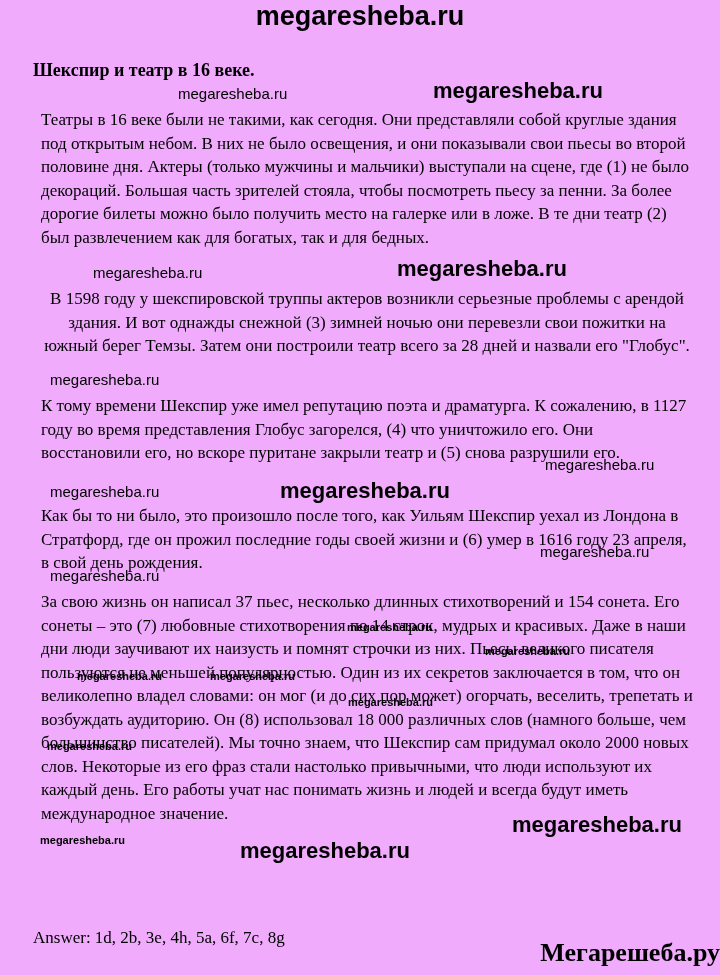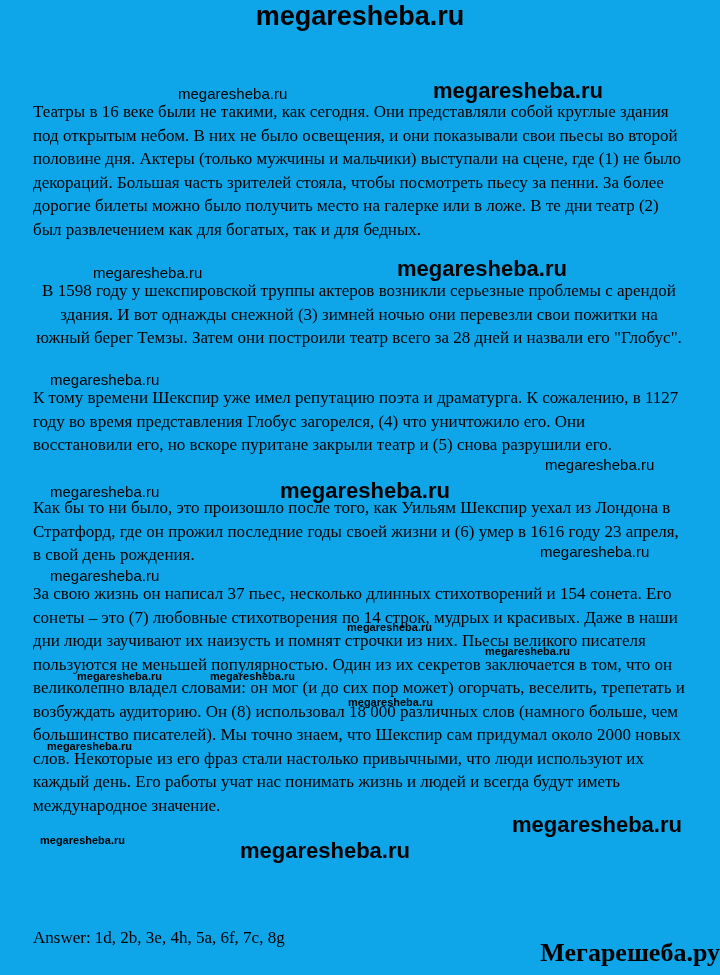--- a/index.html
+++ b/index.html
@@ -1,20 +1,20 @@
 <!DOCTYPE html>
 <html><head>
 <meta charset="utf-8">
 <style>
   html, body { margin: 0; padding: 0; background: #ffffff; }
   .page {
     position: relative;
     width: 720px;
     height: 975px;
-    background: #0ea5e9;
+    background: #f0abfc;
     overflow: hidden;
     color: #000;
   }
   .site-header {
     position: absolute;
     top: 1px; left: 0; width: 720px;
     text-align: center;
     font-family: "Liberation Sans", sans-serif;
     font-weight: bold;
     font-size: 27px;
@@ -25,21 +25,21 @@
     top: 60px; left: 33px;
     margin: 0;
     font-family: "Liberation Serif", serif;
     font-weight: bold;
     font-size: 18px;
   }
   .para {
     position: absolute;
     left: 33px;
     width: 652px;
-    margin: 0;
+    margin: 8px;
     font-family: "Liberation Serif", serif;
     font-size: 17px;
     line-height: 23.5px;
     text-align: left;
   }
   .answer-line {
     position: absolute;
     top: 928px; left: 33px;
     margin: 0;
     font-family: "Liberation Serif", serif;
@@ -64,20 +64,21 @@
   .wm-md { font-size: 22px; font-weight: bold; }
   .wm-xs { font-size: 11px; font-weight: bold; }
 </style>
 </head>
 <body>
 
 <div class="page">
 
   <div class="site-header">megaresheba.ru</div>
 
+  <h1 class="doc-title">Шекспир и театр в 16 веке.</h1>
 
   <p class="para" style="top:100px;">Театры в 16 веке были не такими, как сегодня. Они представляли собой круглые здания под открытым небом. В них не было освещения, и они показывали свои пьесы во второй половине дня. Актеры (только мужчины и мальчики) выступали на сцене, где (1) не было декораций. Большая часть зрителей стояла, чтобы посмотреть пьесу за пенни. За более дорогие билеты можно было получить место на галерке или в ложе. В те дни театр (2) был развлечением как для богатых, так и для бедных.</p>
   <p class="para" style="top:279px;text-align:center;">В 1598 году у шекспировской труппы актеров возникли серьезные проблемы с арендой здания. И вот однажды снежной (3) зимней ночью они перевезли свои пожитки на южный берег Темзы. Затем они построили театр всего за 28 дней и назвали его "Глобус".</p>
   <p class="para" style="top:386px;">К тому времени Шекспир уже имел репутацию поэта и драматурга. К сожалению, в 1127 году во время представления Глобус загорелся, (4) что уничтожило его. Они восстановили его, но вскоре пуритане закрыли театр и (5) снова разрушили его.</p>
   <p class="para" style="top:496px;">Как бы то ни было, это произошло после того, как Уильям Шекспир уехал из Лондона в Стратфорд, где он прожил последние годы своей жизни и (6) умер в 1616 году 23 апреля, в свой день рождения.</p>
   <p class="para" style="top:582px;">За свою жизнь он написал 37 пьес, несколько длинных стихотворений и 154 сонета. Его сонеты – это (7) любовные стихотворения по 14 строк, мудрых и красивых. Даже в наши дни люди заучивают их наизусть и помнят строчки из них. Пьесы великого писателя пользуются не меньшей популярностью. Один из их секретов заключается в том, что он великолепно владел словами: он мог (и до сих пор может) огорчать, веселить, трепетать и возбуждать аудиторию. Он (8) использовал 18 000 различных слов (намного больше, чем большинство писателей). Мы точно знаем, что Шекспир сам придумал около 2000 новых слов. Некоторые из его фраз стали настолько привычными, что люди используют их каждый день. Его работы учат нас понимать жизнь и людей и всегда будут иметь международное значение.</p>
 
   <p class="answer-line">Answer: 1d, 2b, 3e, 4h, 5a, 6f, 7c, 8g</p>
 
   <div class="page-footer">Мегарешеба.ру</div>

